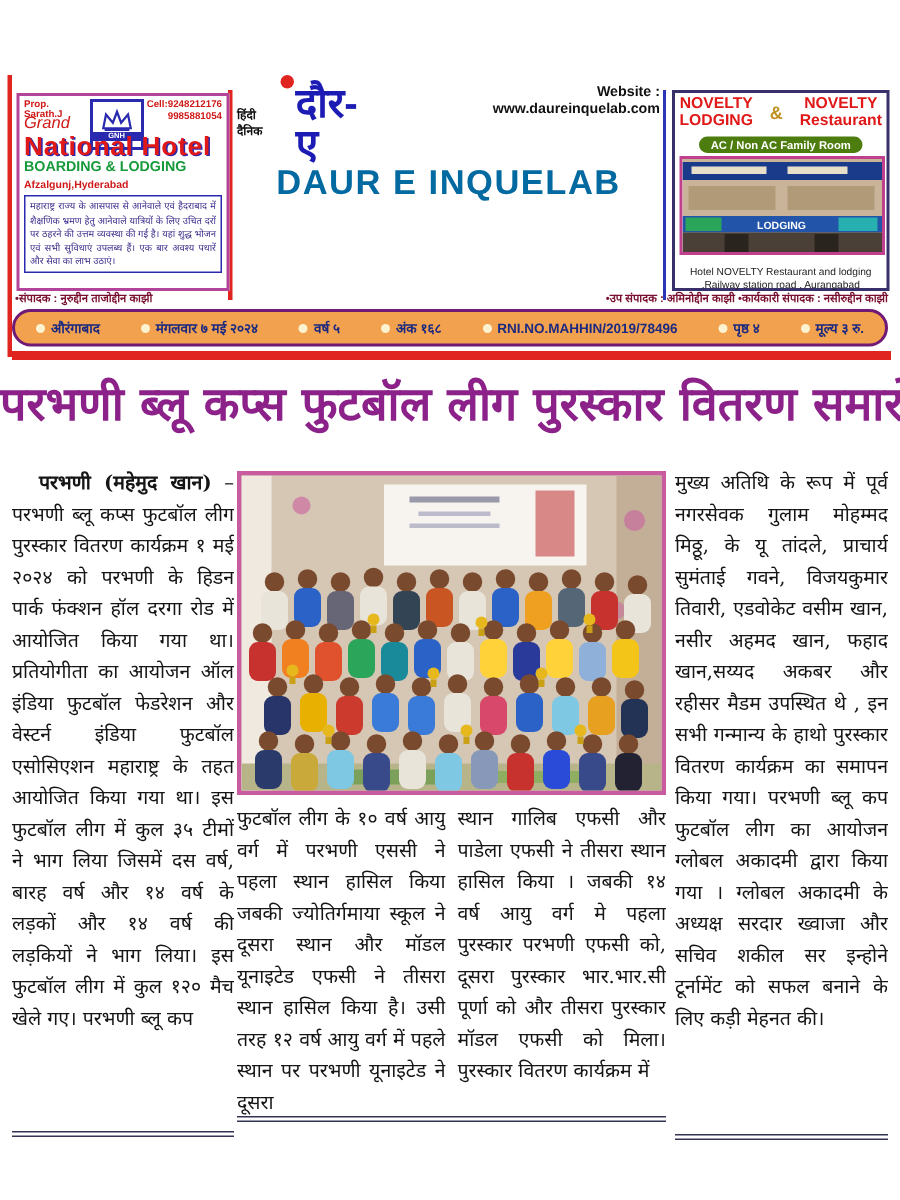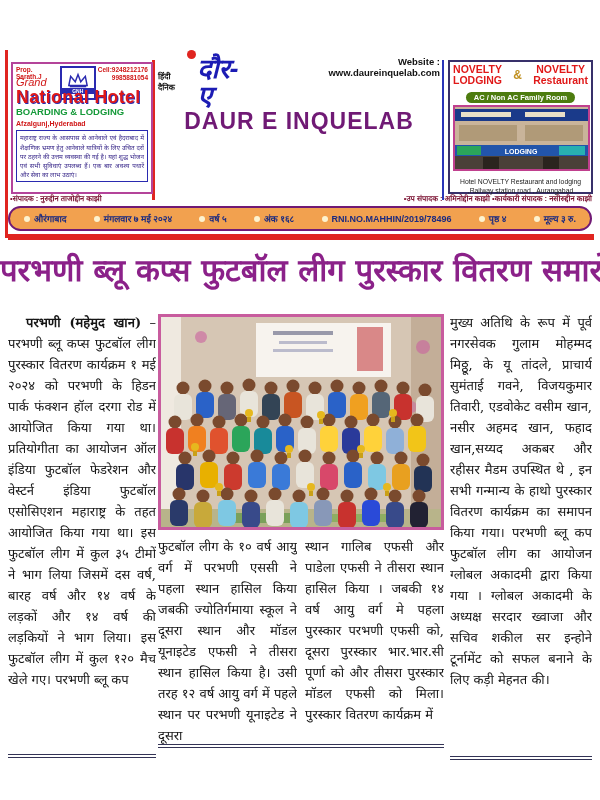--- a/index.html
+++ b/index.html
@@ -22,29 +22,29 @@
   .nathotel{color:#e01818;font-weight:bold;font-size:17.5px;line-height:1.05;
             text-shadow:1px 1px 0 #2a2ab0;letter-spacing:.5px;}
   .boarding{font-size:9.5px;font-weight:bold;color:#169a3a;}
   .boarding .city{color:#d01818;font-weight:bold;font-size:7px;}
   .ad-left .fine{border:1px solid #2a2ab0;margin-top:2px;padding:2px 3px;font-size:6.3px;
                  line-height:1.45;color:#3a2a8a;text-align:justify;height:46px;overflow:hidden;}
   
   .masthead{position:absolute;left:158px;top:56px;width:282px;height:148px;}
   .mh-row1{display:flex;justify-content:space-between;align-items:flex-start;}
   .hindidainik{font-size:8px;color:#111;font-weight:bold;margin-top:14px;}
-  .daure{color:#1c1cb4;font-weight:bold;font-size:27px;line-height:1;position:relative;padding-left:10px;font-style:italic;}
+  .daure{color:#1c1cb4;font-weight:bold;font-size:27px;line-height:1;position:relative;padding-left:10px;}
   .reddot{position:absolute;left:0;top:-6px;width:9px;height:9px;border-radius:50%;background:#e02520;}
   .websitecol{text-align:right;margin-left:48px;}
   .website{font-size:9.5px;font-weight:bold;color:#111;}
   .slogan{font-size:11px;color:#1f5bd6;font-style:italic;font-weight:bold;margin-top:2px;}
   .inquelab{color:#e8231f;font-weight:bold;font-size:62px;line-height:.95;text-align:center;
             letter-spacing:1px;margin-top:-4px;}
   .postregd{font-size:8.5px;font-weight:bold;color:#d01818;text-align:right;margin-top:-2px;}
-  .engname{font-size:23px;font-weight:bold;color:#701a75;text-align:center;letter-spacing:1px;line-height:1;}
+  .engname{font-size:23px;font-weight:bold;color:#0369a1;text-align:center;letter-spacing:1px;line-height:1;}
   
   .ad-right{position:absolute;left:448px;top:60px;width:145px;height:134px;border:2px solid #38306a;
             background:#fff;padding:2px 3px;box-sizing:border-box;text-align:center;}
   .nv-head{display:flex;justify-content:space-between;align-items:center;}
   .nv-col{color:#e01818;font-weight:bold;font-size:10.5px;line-height:1.05;}
   .nv-amp{color:#c09020;font-weight:bold;font-size:12px;}
   .nv-pill{display:inline-block;background:#4d7c0f;color:#fff;font-size:7.5px;font-weight:bold;
            border-radius:8px;padding:1px 8px;margin:2px 0;}
   .nv-photo{width:133px;height:62px;border:2px solid #c0408e;margin:0 auto;}
   .nv-cap{font-size:6.8px;color:#222;line-height:1.35;margin-top:2px;}

